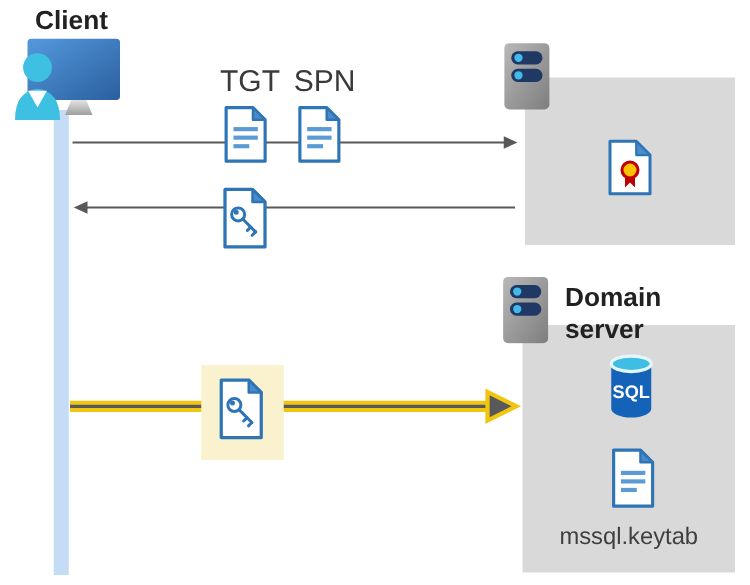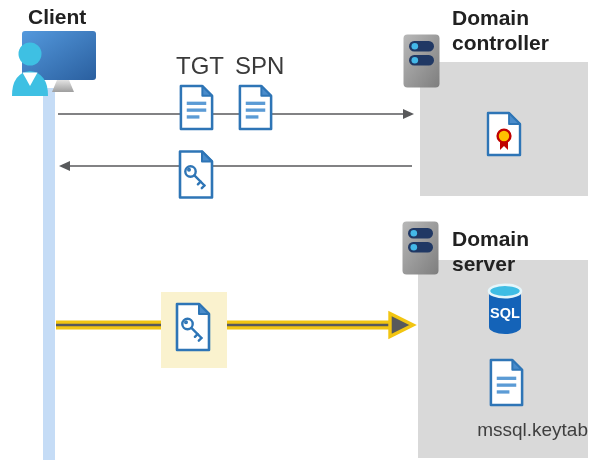--- a/index.html
+++ b/index.html
@@ -117,21 +117,20 @@
         <stop offset="0" stop-color="#B8B8B8"></stop>
           <stop offset="1" stop-color="#7E7E7E"></stop>
       </linearGradient>
     </defs>
     <rect x="0.5" y="0.5" width="36" height="53" rx="4" fill="url(#gSrv1)"></rect>
     <rect x="6" y="7" width="25" height="10.5" rx="5.2" fill="#203864"></rect>
     <circle cx="11.8" cy="12.2" r="3.3" fill="#44B8E8"></circle>
     <rect x="6" y="21" width="25" height="10.5" rx="5.2" fill="#203864"></rect>
     <circle cx="11.8" cy="26.2" r="3.3" fill="#44B8E8"></circle>
   </svg>
-  <div class="abs bold-label" style="left:452px;top:5px;width:140px;">Domain controller</div>
 
   <svg class="abs" style="left:485px;top:111px;" width="38" height="46" viewBox="0 0 38 46">
     <path d="M3 2 H24 L35 13 V44 H3 Z" fill="#ffffff" stroke="#2E75B6" stroke-width="2.4" stroke-linejoin="round"></path>
     <path d="M24 2 V13 H35 Z" fill="#4A8CCB" stroke="#2E75B6" stroke-width="1.8" stroke-linejoin="round"></path>
     <polygon points="15,28 15,39 19,35 23,39 23,28" fill="#C00000"></polygon>
     <circle cx="19" cy="25" r="6.4" fill="#FFC000" stroke="#C00000" stroke-width="2.4"></circle>
   </svg>
 
   <svg class="abs" style="left:402px;top:221px;" width="37" height="54" viewBox="0 0 37 54">
     <defs>
@@ -154,15 +153,15 @@
     <text x="19" y="36" text-anchor="middle" font-family="Liberation Sans, DejaVu Sans, sans-serif" font-size="14.5" font-weight="bold" fill="#ffffff">SQL</text>
   </svg>
 
   <svg class="abs" style="left:487px;top:357px;" width="39" height="51" viewBox="0 0 40 50">
     <path d="M4 2 H26 L36 12 V48 H4 Z" fill="#ffffff" stroke="#2E75B6" stroke-width="2.6" stroke-linejoin="round"></path>
     <path d="M26 2 V12 H36 Z" fill="#4A8CCB" stroke="#2E75B6" stroke-width="2" stroke-linejoin="round"></path>
     <rect x="10" y="19" width="20" height="3.4" fill="#5B9BD5"></rect>
     <rect x="10" y="26" width="20" height="3.4" fill="#5B9BD5"></rect>
     <rect x="10" y="33" width="13" height="3.4" fill="#5B9BD5"></rect>
   </svg>
-  <div class="abs small-label center" style="left:418px;top:419px;width:170px;color:#3f3f3f;font-size:19px;text-align:right;">mssql.keytab</div>
+  <div class="abs small-label center" style="left:418px;top:419px;width:170px;color:#3f3f3f;font-size:19px;">mssql.keytab</div>
 
 </div>
 
 </body></html>

